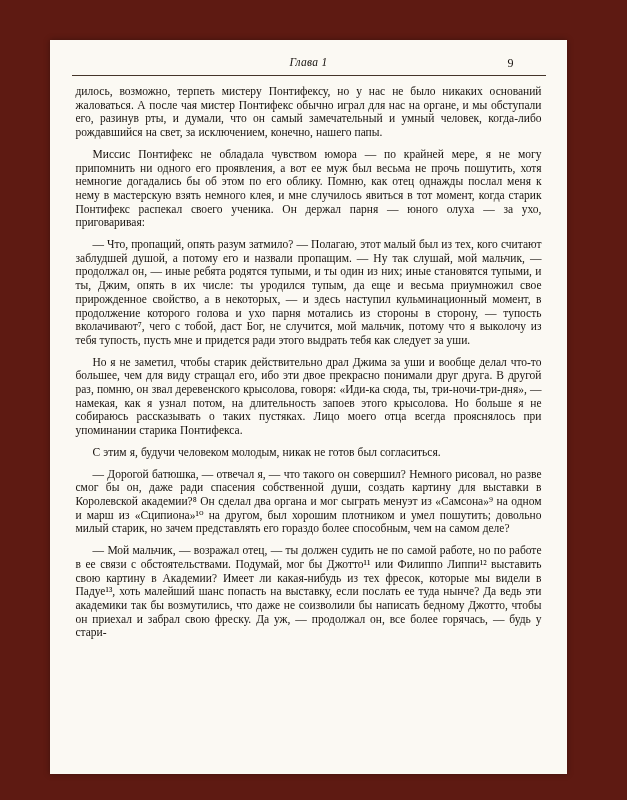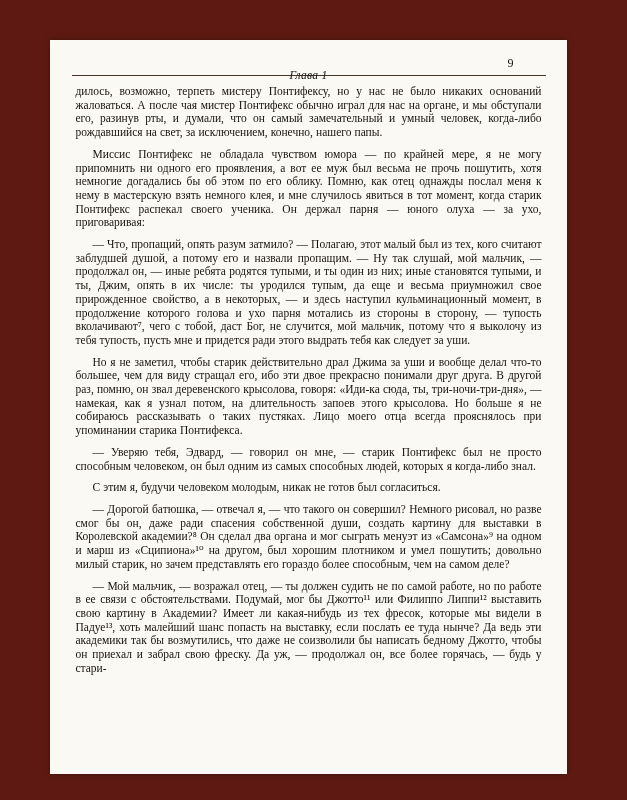--- a/index.html
+++ b/index.html
@@ -41,21 +41,20 @@
   }
   .chapter {
     position: absolute;
     left: 50%;
     top: 2px;
     transform: translateX(-50%);
     font-style: italic;
     font-size: 11.5px;
     letter-spacing: 0.3px;
     white-space: nowrap;
-    margin-top: 13px;
   }
   .pagenum {
     position: absolute;
     right: 32px;
     top: 2px;
     font-size: 12px;
   }
   .para {
     margin: 8px;
     font-size: 11.5px;
@@ -77,20 +76,19 @@
 
       <div class="header">
         <span class="chapter">Глава 1</span>
         <span class="pagenum">9</span>
       </div>
 
       <p class="para first">дилось, возможно, терпеть мистеру Понтифексу, но у нас не было никаких оснований жаловаться. А после чая мистер Понтифекс обычно играл для нас на органе, и мы обступали его, разинув рты, и думали, что он самый замечательный и умный человек, когда-либо рождавшийся на свет, за исключением, конечно, нашего папы.</p>
       <p class="para">Миссис Понтифекс не обладала чувством юмора — по крайней мере, я не могу припомнить ни одного его проявления, а вот ее муж был весьма не прочь пошутить, хотя немногие догадались бы об этом по его облику. Помню, как отец однажды послал меня к нему в мастерскую взять немного клея, и мне случилось явиться в тот момент, когда старик Понтифекс распекал своего ученика. Он держал парня — юного олуха — за ухо, приговаривая:</p>
       <p class="para">— Что, пропащий, опять разум затмило? — Полагаю, этот малый был из тех, кого считают заблудшей душой, а потому его и назвали пропащим. — Ну так слушай, мой мальчик, — продолжал он, — иные ребята родятся тупыми, и ты один из них; иные становятся тупыми, и ты, Джим, опять в их числе: ты уродился тупым, да еще и весьма приумножил свое прирожденное свойство, а в некоторых, — и здесь наступил кульминационный момент, в продолжение которого голова и ухо парня мотались из стороны в сторону, — тупость вколачивают⁷, чего с тобой, даст Бог, не случится, мой мальчик, потому что я выколочу из тебя тупость, пусть мне и придется ради этого выдрать тебя как следует за уши.</p>
       <p class="para">Но я не заметил, чтобы старик действительно драл Джима за уши и вообще делал что-то большее, чем для виду стращал его, ибо эти двое прекрасно понимали друг друга. В другой раз, помню, он звал деревенского крысолова, говоря: «Иди-ка сюда, ты, три-ночи-три-дня», — намекая, как я узнал потом, на длительность запоев этого крысолова. Но больше я не собираюсь рассказывать о таких пустяках. Лицо моего отца всегда прояснялось при упоминании старика Понтифекса.</p>
-      <p class="para">— Уверяю тебя, Эдвард, — говорил он мне, — старик Понтифекс был не просто способным человеком, он был одним из самых способных людей, которых я когда-либо знал.</p>
       <p class="para">С этим я, будучи человеком молодым, никак не готов был согласиться.</p>
       <p class="para">— Дорогой батюшка, — отвечал я, — что такого он совершил? Немного рисовал, но разве смог бы он, даже ради спасения собственной души, создать картину для выставки в Королевской академии?⁸ Он сделал два органа и мог сыграть менуэт из «Самсона»⁹ на одном и марш из «Сципиона»¹⁰ на другом, был хорошим плотником и умел пошутить; довольно милый старик, но зачем представлять его гораздо более способным, чем на самом деле?</p>
       <p class="para">— Мой мальчик, — возражал отец, — ты должен судить не по самой работе, но по работе в ее связи с обстоятельствами. Подумай, мог бы Джотто¹¹ или Филиппо Липпи¹² выставить свою картину в Академии? Имеет ли какая-нибудь из тех фресок, которые мы видели в Падуе¹³, хоть малейший шанс попасть на выставку, если послать ее туда нынче? Да ведь эти академики так бы возмутились, что даже не соизволили бы написать бедному Джотто, чтобы он приехал и забрал свою фреску. Да уж, — продолжал он, все более горячась, — будь у стари-</p>
 
     </div>
   </div>
 </div>
 
 </body></html>

